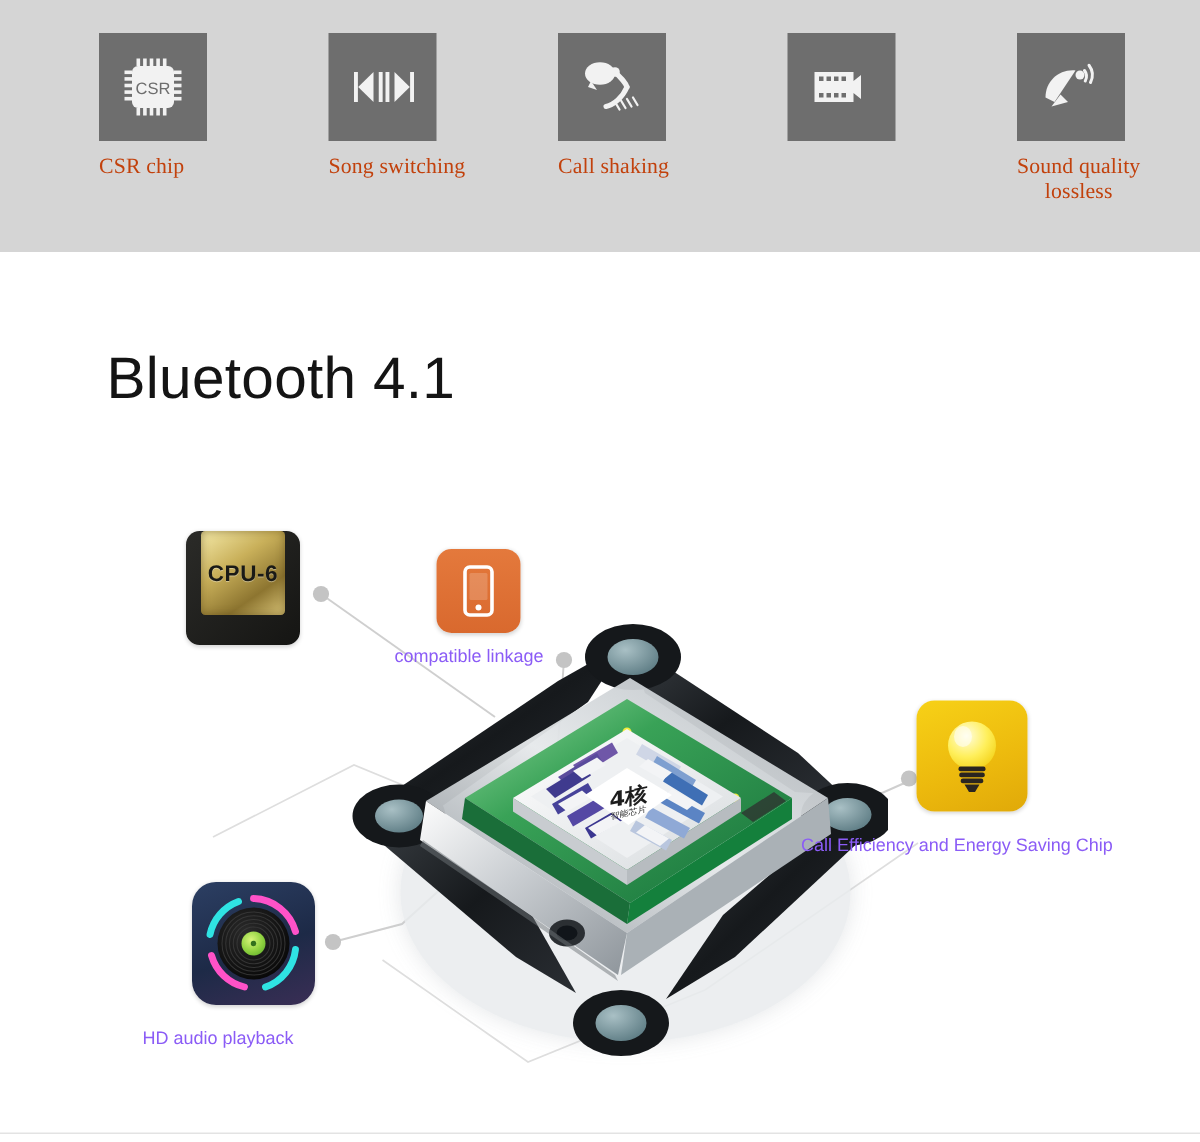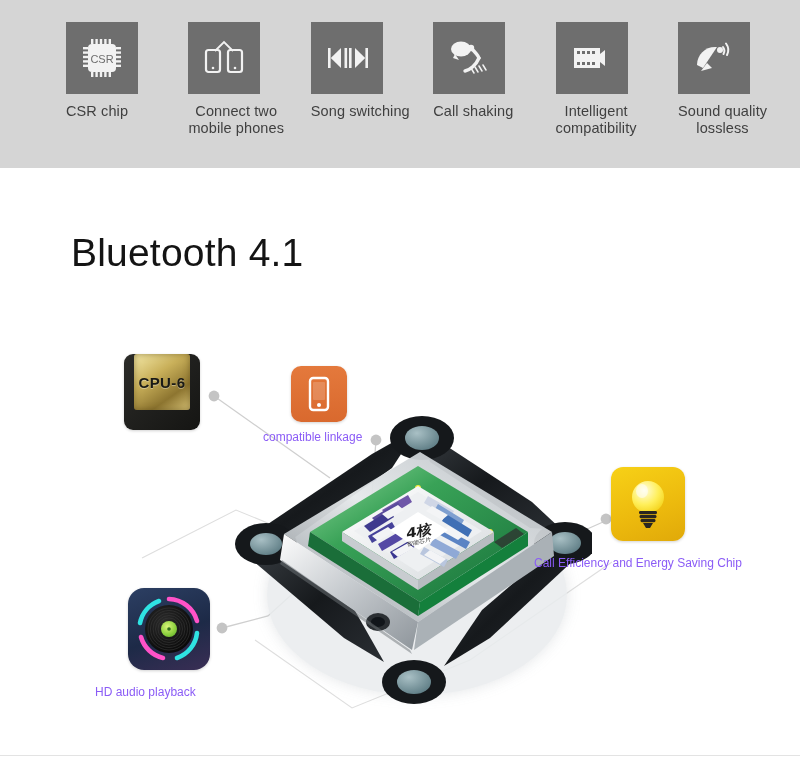--- a/index.html
+++ b/index.html
@@ -24,22 +24,23 @@
   .feature-item{
     width:104px;display:flex;flex-direction:column;align-items:flex-start;
   }
   .feature-tile{
     width:72px;height:72px;background:#6e6e6e;
     display:flex;align-items:center;justify-content:center;
     flex:0 0 auto;
   }
   .feature-label{
     margin-top:9px;text-align:center;
-    font-size:14.5px;line-height:17px;color:#404040;
+    font-size:14.5px;line-height:17px;color:#c2410c;
     letter-spacing:.1px;
+    font-family:Liberation Serif, serif;
   }
   .feature-tile svg{display:block;}
 
   
   .main-title{
     position:absolute;left:71px;top:228px;
     font-size:39px;line-height:50px;color:#141414;
     font-weight:400;letter-spacing:.2px;
   }
 
@@ -148,34 +149,20 @@
                   <rect x="37" y="25.2" width="5" height="2.4"></rect>
                 <rect x="37" y="29.6" width="5" height="2.4"></rect>
               </g>
             </g>
             <text x="23" y="27.5" text-anchor="middle" font-family="Liberation Sans, sans-serif" font-size="11" fill="#6e6e6e">CSR</text>
           </svg>
         </div>
         <div class="feature-label">CSR chip</div>
       </div>
 
-      <div class="feature-item">
-        <div class="feature-tile">
-          <svg width="46" height="46" viewBox="0 0 46 46" aria-hidden="true">
-            <g fill="none" stroke="#f2f2f2" stroke-width="2.2">
-              <rect x="5" y="15" width="14" height="22" rx="2.5"></rect>
-              <rect x="27" y="15" width="14" height="22" rx="2.5"></rect>
-              <path d="M14 16 L23 7 L32 16" stroke-width="1.8"></path>
-            </g>
-            <circle cx="12" cy="33" r="1.3" fill="#f2f2f2"></circle>
-            <circle cx="34" cy="33" r="1.3" fill="#f2f2f2"></circle>
-          </svg>
-        </div>
-        <div class="feature-label">Connect two<br>mobile phones</div>
-      </div>
 
       <div class="feature-item">
         <div class="feature-tile">
           <svg width="46" height="46" viewBox="0 0 46 46" aria-hidden="true">
             <g fill="#f2f2f2">
               <rect x="4" y="13" width="2.6" height="20"></rect>
               <path d="M17 13 L17 33 L6.8 23 Z"></path>
               <rect x="20.5" y="13" width="2.6" height="20"></rect>
               <rect x="25" y="13" width="2.6" height="20"></rect>
               <path d="M31 13 L41.2 23 L31 33 Z"></path>
@@ -216,21 +203,20 @@
                 <rect x="13" y="16" width="3" height="3"></rect>
               <rect x="18" y="16" width="3" height="3"></rect>
                 <rect x="23" y="16" width="3" height="3"></rect>
               <rect x="8" y="27" width="3" height="3"></rect>
                 <rect x="13" y="27" width="3" height="3"></rect>
               <rect x="18" y="27" width="3" height="3"></rect>
                 <rect x="23" y="27" width="3" height="3"></rect>
             </g>
           </svg>
         </div>
-        <div class="feature-label">Intelligent<br>compatibility</div>
       </div>
 
       <div class="feature-item">
         <div class="feature-tile">
           <svg width="46" height="46" viewBox="0 0 46 46" aria-hidden="true">
             <path d="M6 30 C6 19 15 11 26 12 L12 33 Z" fill="#f2f2f2"></path>
             <path d="M10 36 L16 28 L21 33 Z" fill="#f2f2f2"></path>
             <circle cx="29" cy="15" r="3" fill="#f2f2f2"></circle>
             <g fill="none" stroke="#f2f2f2" stroke-width="2" stroke-linecap="round">
               <path d="M32 12 A6.5 6.5 0 0 1 32.5 19"></path>

